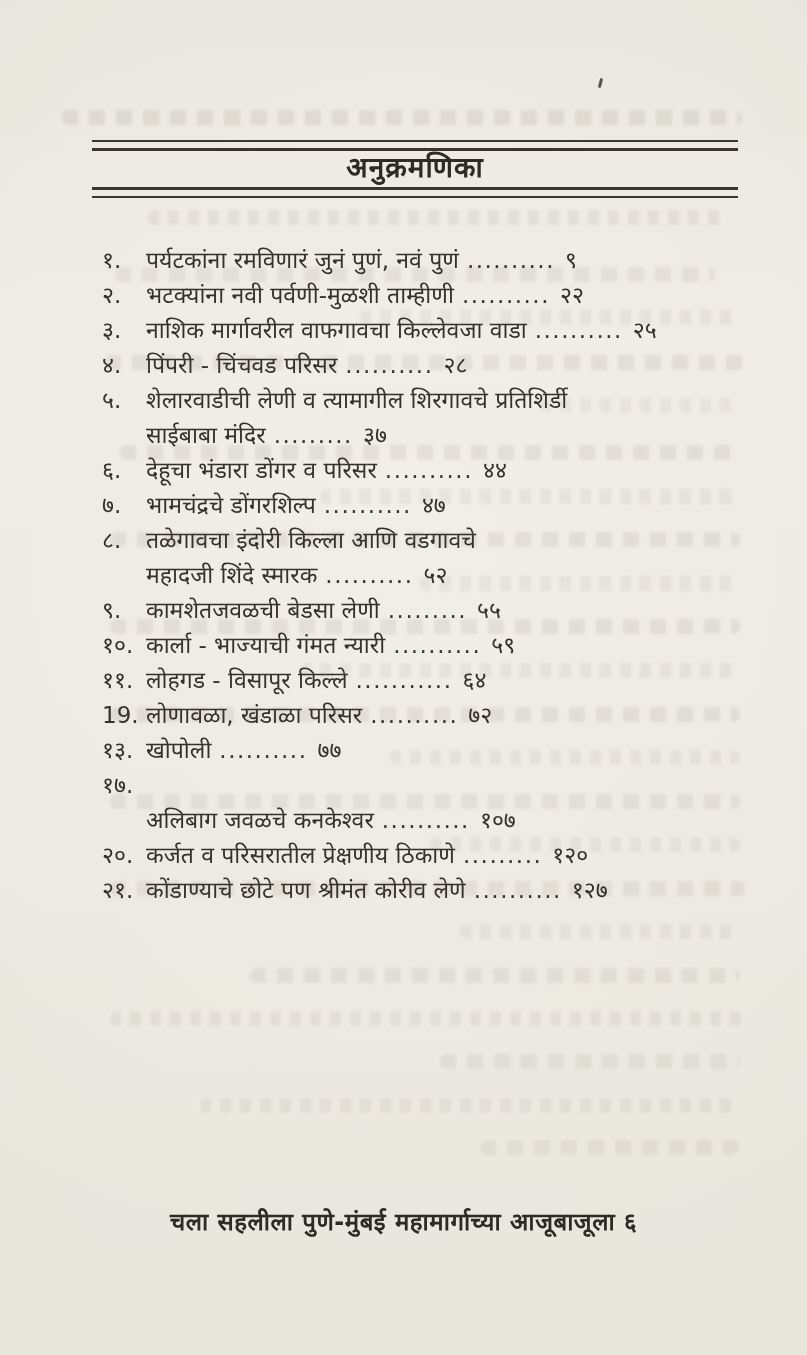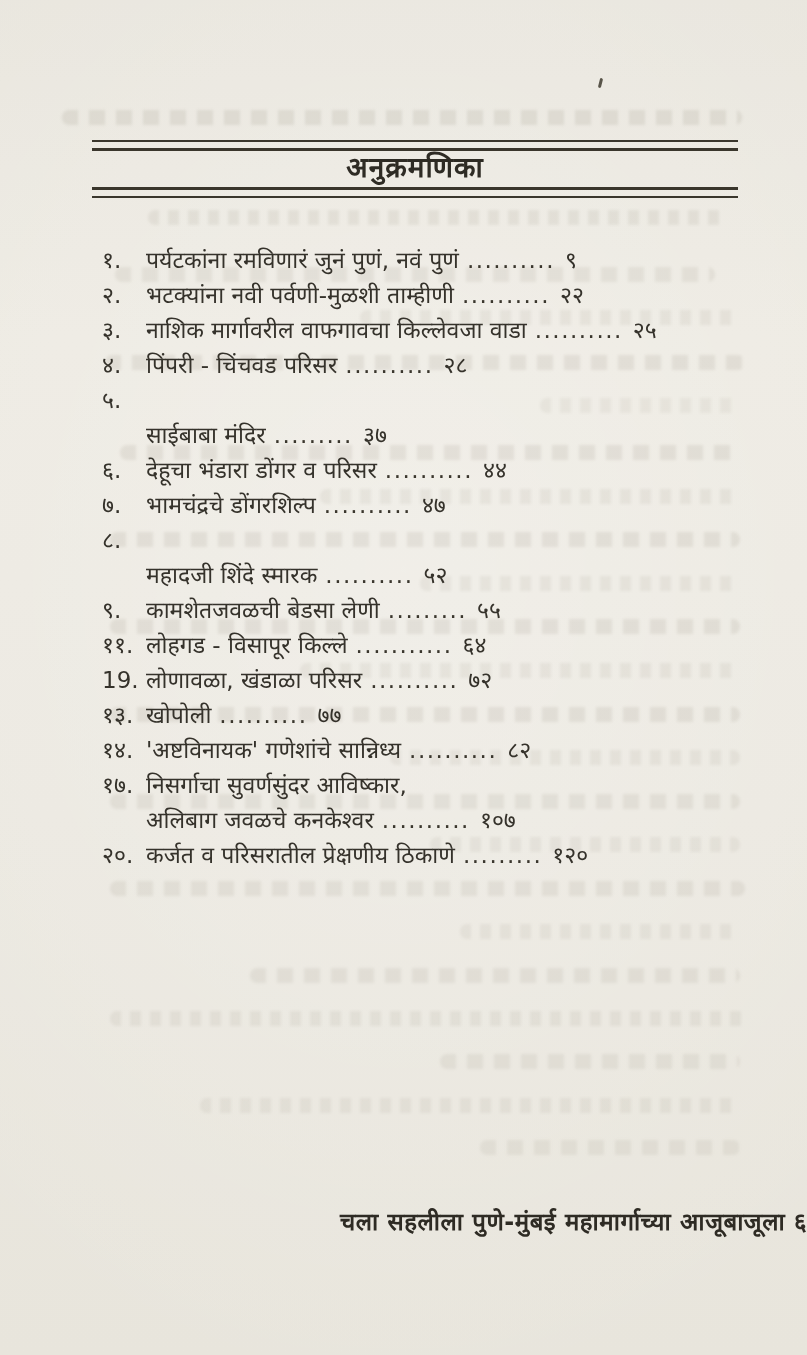--- a/index.html
+++ b/index.html
@@ -89,21 +89,21 @@
     margin-left: 8px;
     color: #3a362d;
   }
   .pg { margin-left: 10px; }
   
   .page-footer {
     position: absolute;
     left: 0;
     top: 1204px;
     width: 807px;
-    text-align: right;
+    text-align: center;
     font-size: 24px;
     font-weight: bold;
     color: #2e2b24;
     letter-spacing: 0.5px;
   }
 </style>
 </head>
 <body>
 
 <div class="sheet">
@@ -154,59 +154,63 @@
       <div class="toc-entry">
         <span class="toc-num">३.</span>
         <span class="toc-body"><span>नाशिक मार्गावरील वाफगावचा किल्लेवजा वाडा</span><span class="dots">..........</span><span class="pg">२५</span></span>
       </div>
       <div class="toc-entry">
         <span class="toc-num">४.</span>
         <span class="toc-body"><span>पिंपरी - चिंचवड परिसर</span><span class="dots">..........</span><span class="pg">२८</span></span>
       </div>
       <div class="toc-entry">
         <span class="toc-num">५.</span>
-        <span class="toc-body"><br><span>साईबाबा मंदिर</span><span class="dots">.........</span><span class="pg">३७</span></span>
+        <span class="toc-body"><span>शेलारवाडीची लेणी व त्यामागील शिरगावचे प्रतिशिर्डी</span><br><span>साईबाबा मंदिर</span><span class="dots">.........</span><span class="pg">३७</span></span>
       </div>
       <div class="toc-entry">
         <span class="toc-num">६.</span>
         <span class="toc-body"><span>देहूचा भंडारा डोंगर व परिसर</span><span class="dots">..........</span><span class="pg">४४</span></span>
       </div>
       <div class="toc-entry">
         <span class="toc-num">७.</span>
         <span class="toc-body"><span>भामचंद्रचे डोंगरशिल्प</span><span class="dots">..........</span><span class="pg">४७</span></span>
       </div>
       <div class="toc-entry">
         <span class="toc-num">८.</span>
-        <span class="toc-body"><br><span>महादजी शिंदे स्मारक</span><span class="dots">..........</span><span class="pg">५२</span></span>
+        <span class="toc-body"><span>तळेगावचा इंदोरी किल्ला आणि वडगावचे</span><br><span>महादजी शिंदे स्मारक</span><span class="dots">..........</span><span class="pg">५२</span></span>
       </div>
       <div class="toc-entry">
         <span class="toc-num">९.</span>
         <span class="toc-body"><span>कामशेतजवळची बेडसा लेणी</span><span class="dots">.........</span><span class="pg">५५</span></span>
       </div>
       <div class="toc-entry">
+        <span class="toc-num">१०.</span>
+        <span class="toc-body"><span>कार्ला - भाज्याची गंमत न्यारी</span><span class="dots">..........</span><span class="pg">५९</span></span>
+      </div>
+      <div class="toc-entry">
         <span class="toc-num">११.</span>
         <span class="toc-body"><span>लोहगड - विसापूर किल्ले</span><span class="dots">...........</span><span class="pg">६४</span></span>
       </div>
       <div class="toc-entry">
         <span class="toc-num">19.</span>
         <span class="toc-body"><span>लोणावळा, खंडाळा परिसर</span><span class="dots">..........</span><span class="pg">७२</span></span>
       </div>
       <div class="toc-entry">
         <span class="toc-num">१३.</span>
         <span class="toc-body"><span>खोपोली</span><span class="dots">..........</span><span class="pg">७७</span></span>
       </div>
       <div class="toc-entry">
-        <span class="toc-num">१४.</span>
-        <span class="toc-body"><span>'अष्टविनायक' गणेशांचे सान्निध्य</span><span class="dots">..........</span><span class="pg">८२</span></span>
-      </div>
-      <div class="toc-entry">
         <span class="toc-num">१७.</span>
-        <span class="toc-body"><span>निसर्गाचा सुवर्णसुंदर आविष्कार,</span><br><span>अलिबाग जवळचे कनकेश्वर</span><span class="dots">..........</span><span class="pg">१०७</span></span>
+        <span class="toc-body"><br><span>अलिबाग जवळचे कनकेश्वर</span><span class="dots">..........</span><span class="pg">१०७</span></span>
       </div>
       <div class="toc-entry">
         <span class="toc-num">२०.</span>
         <span class="toc-body"><span>कर्जत व परिसरातील प्रेक्षणीय ठिकाणे</span><span class="dots">.........</span><span class="pg">१२०</span></span>
       </div>
+      <div class="toc-entry">
+        <span class="toc-num">२१.</span>
+        <span class="toc-body"><span>कोंडाण्याचे छोटे पण श्रीमंत कोरीव लेणे</span><span class="dots">..........</span><span class="pg">१२७</span></span>
+      </div>
     </div>
 
   <div class="page-footer">चला सहलीला पुणे-मुंबई महामार्गाच्या आजूबाजूला ६</div>
 
 </div>
 
 </body></html>

